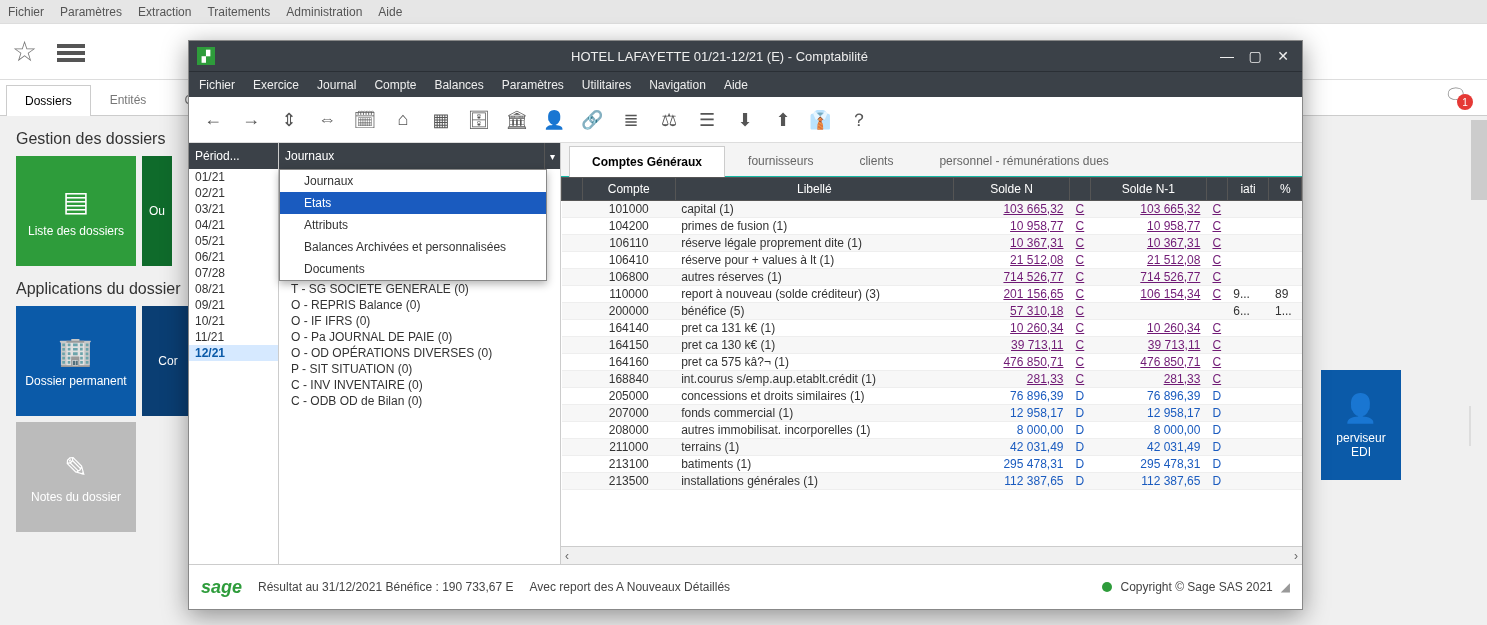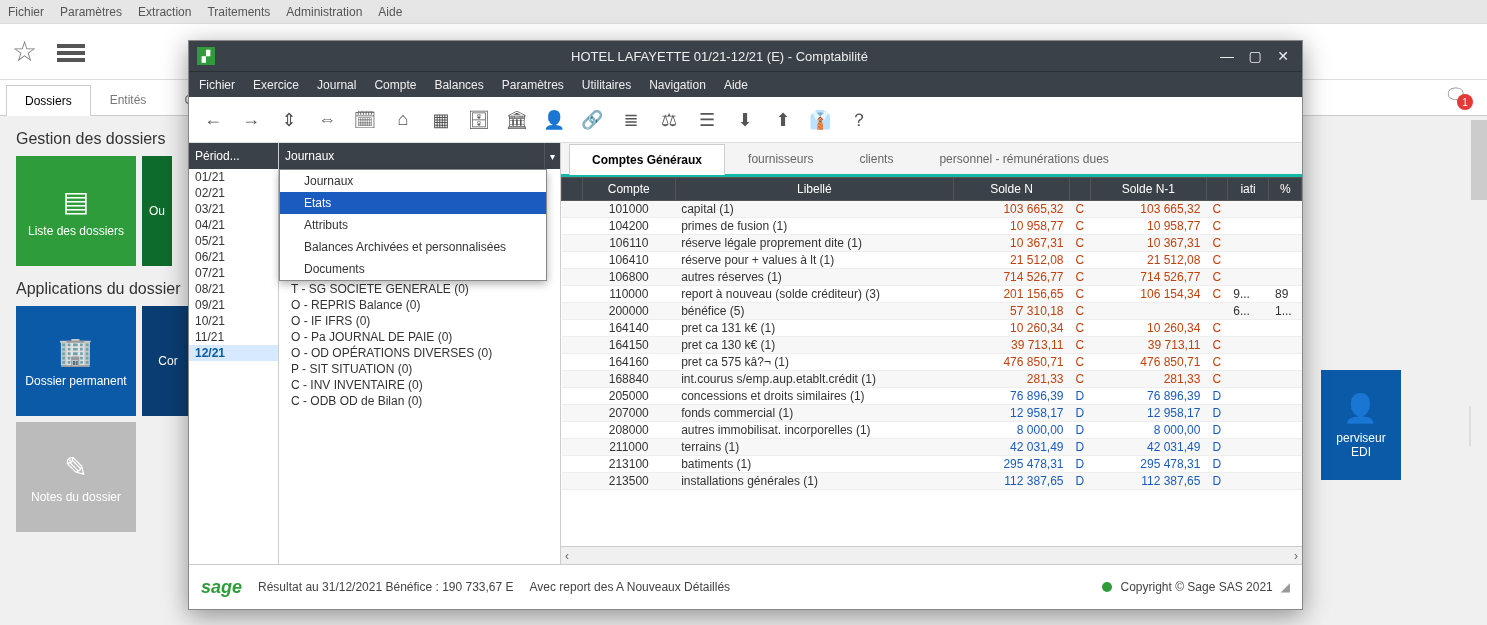--- a/index.html
+++ b/index.html
@@ -67,31 +67,31 @@
 .journ-list{flex:1;overflow:auto;background:#fff;padding-top:2px;}
 .journ-item{padding:1px 8px 1px 12px;font-size:12px;color:#333;cursor:pointer;white-space:nowrap;overflow:hidden;}
 
 
 .dropdown-popup{position:absolute;left:0;top:26px;width:268px;background:#fff;border:1px solid #888;box-shadow:0 3px 8px rgba(0,0,0,0.3);z-index:10;}
 .dd-item{padding:4px 24px;font-size:12px;cursor:pointer;}
 .dd-item.hover{background:#1a5bbf;color:#fff;}
 
 
 .col-main{flex:1;display:flex;flex-direction:column;min-width:0;}
-.tab-row{height:34px;display:flex;align-items:flex-end;background:#f4f4f4;border-bottom:3px solid #14b8a6;padding-left:8px;}
+.tab-row{height:34px;display:flex;align-items:flex-end;background:#f4f4f4;border-bottom:1px solid #14b8a6;padding-left:8px;}
 .mtab{padding:8px 22px;font-size:12px;color:#666;border:1px solid transparent;border-bottom:none;cursor:pointer;}
 .mtab.active{background:#fff;border-color:#ccc;color:#000;font-weight:bold;position:relative;top:1px;}
 
 .table-wrap{flex:1;overflow:auto;position:relative;}
 table.data{width:100%;border-collapse:collapse;table-layout:fixed;}
 table.data th{background:#3b4148;color:#fff;font-weight:normal;font-size:12px;padding:4px 6px;border:1px solid #555;text-align:center;position:sticky;top:0;}
 table.data td{font-size:12px;padding:1px 6px;border-bottom:1px solid #eee;white-space:nowrap;overflow:hidden;}
 table.data tr:nth-child(odd) td{background:#f7f7f7;}
 table.data tr:nth-child(even) td{background:#fff;}
-.num-red{color:#c2410c;text-align:right;}
+.num-red{color:#701a75;text-align:right;text-decoration:underline;}
 .num-blue{color:#1a5bbf;text-align:right;}
 .dc{text-align:center;padding-left:2px;padding-right:2px;}
 
 .h-scroll{height:18px;background:#f0f0f0;border-top:1px solid #ccc;display:flex;align-items:center;justify-content:space-between;padding:0 4px;color:#666;}
 
 
 .statusbar{height:45px;border-top:1px solid #ccc;display:flex;align-items:center;padding:0 12px;gap:16px;font-size:12px;color:#444;}
 .sage-logo{color:#2e9c3b;font-weight:bold;font-size:18px;font-style:italic;}
 .status-right{margin-left:auto;display:flex;align-items:center;gap:8px;}
 .dot-green{width:10px;height:10px;border-radius:50%;background:#2e9c3b;}
@@ -218,21 +218,21 @@
 
     <div class="col-period">
       <div class="col-header">Périod...</div>
       <div class="period-list" id="period-list">
           <div class="period-item">01/21</div>
           <div class="period-item">02/21</div>
           <div class="period-item">03/21</div>
           <div class="period-item">04/21</div>
           <div class="period-item">05/21</div>
           <div class="period-item">06/21</div>
-          <div class="period-item">07/21</div>
+          <div class="period-item">07/28</div>
           <div class="period-item">08/21</div>
           <div class="period-item">09/21</div>
           <div class="period-item">10/21</div>
           <div class="period-item">11/21</div>
           <div class="period-item sel">12/21</div>
         </div>
     </div>
 
     <div class="col-journ">
       <div class="journ-header">

